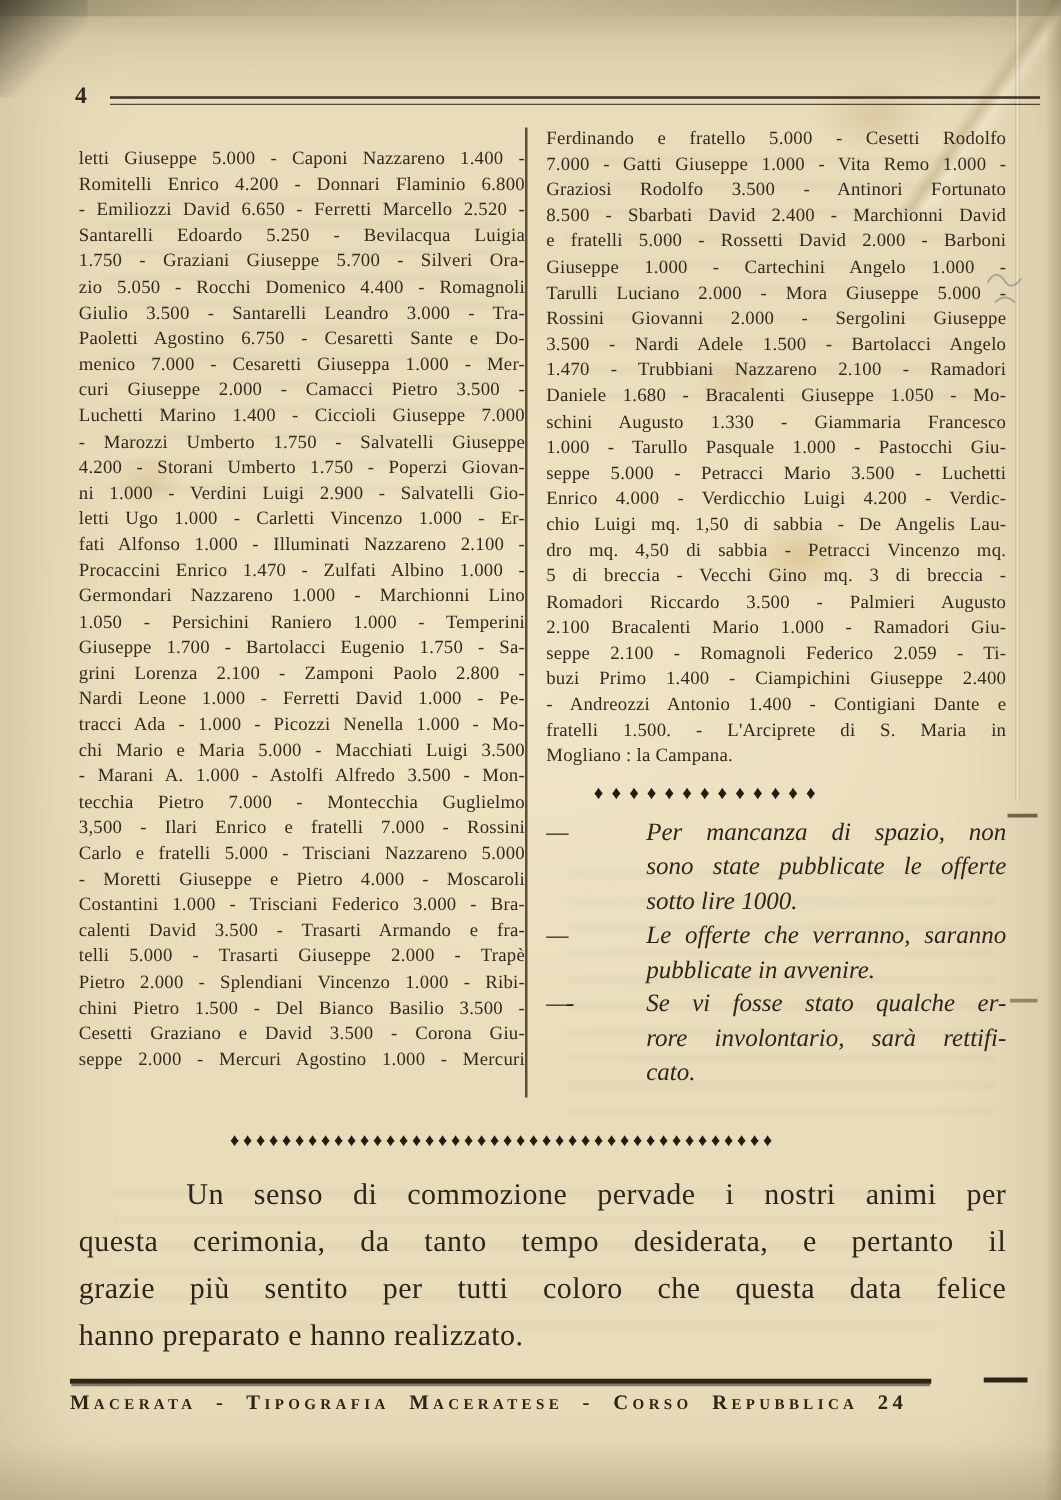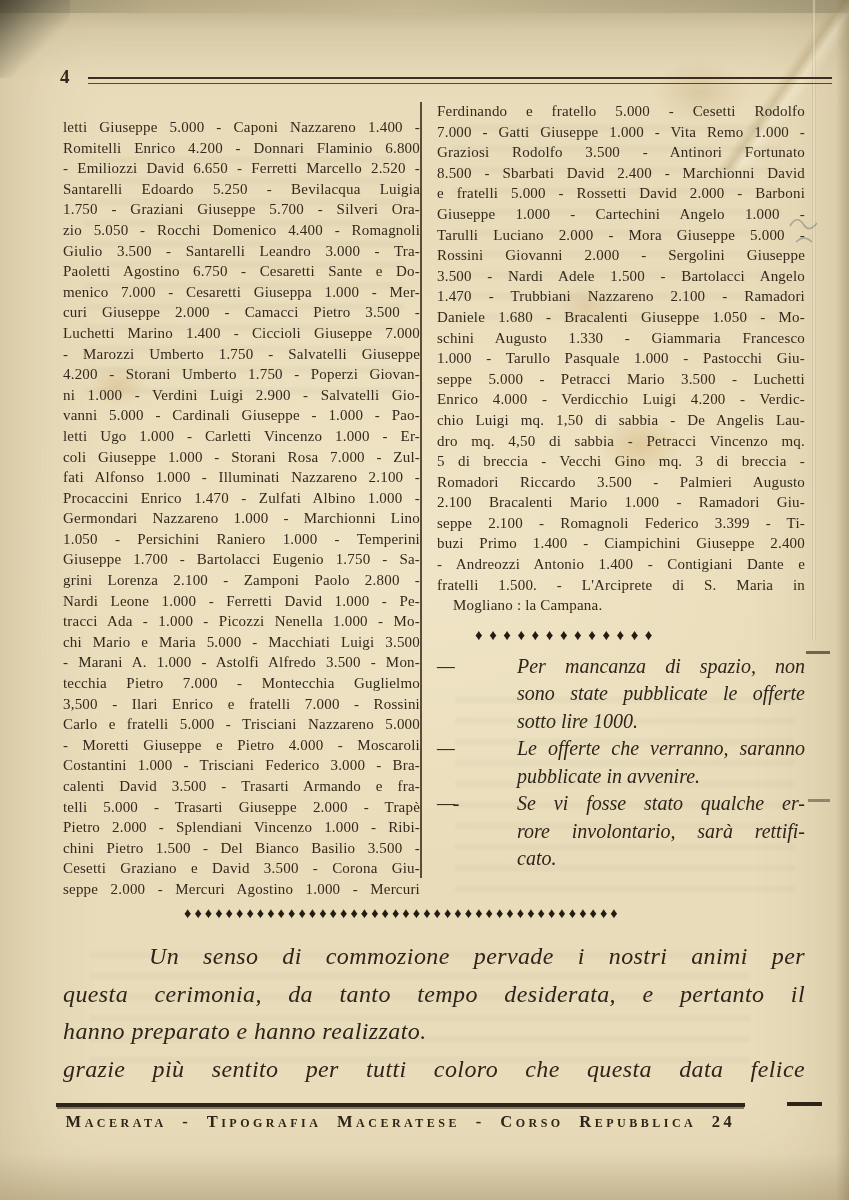--- a/index.html
+++ b/index.html
@@ -39,44 +39,44 @@
   .pagenum{position:absolute;top:66px;left:60px;font-size:19px;font-weight:bold;letter-spacing:1px;}
   .header-rule{position:absolute;top:77px;left:88px;width:744px;height:4px;
     border-top:2px solid #3a2f22;border-bottom:1px solid rgba(58,47,34,.85);}
 
   .col-left{position:absolute;top:101px;left:63px;width:357px;margin-top:16px;}
   .divider{position:absolute;top:102px;left:420px;width:2px;height:776px;background:rgba(63,50,35,.85);}
   .col-right{position:absolute;top:101px;left:437px;width:368px;}
 
   .line{font-size:15px;line-height:20.6px;text-align:justify;text-align-last:justify;
     -moz-text-align-last:justify;letter-spacing:.2px;}
-  .right-names .line.last{text-align-last:left;margin-left:16px;}
+  .right-names .line.last{text-align-last:left;}
 
   .orn-sm{width:260px;margin:11px 0 6px 0;text-align:center;font-size:15px;letter-spacing:6.5px;
     color:#241c12;white-space:nowrap;}
   .notes{margin-top:9px;}
   .note-line{display:flex;font-style:italic;font-size:20px;line-height:27.5px;color:#2e241a;}
   .note-line:not(.first){padding-left:36px;font-style:italic;}
   .marker{flex:none;width:36px;letter-spacing:-2px;}
   .nt{flex:1;display:block;text-align:justify;text-align-last:justify;margin-left:44px;-moz-text-align-last:justify;}
   .note-line.lastline .nt{text-align-last:left;}
 
   .orn-lg{position:absolute;top:905px;left:184px;width:500px;font-size:14.5px;letter-spacing:3px;
     color:#241c12;white-space:nowrap;}
 
   .closing{position:absolute;top:938px;left:63px;width:742px;}
-  .para-line{font-size:24px;font-style:italic;line-height:37.5px;color:#2e241a;
+  .para-line{font-size:24px;line-height:37.5px;color:#2e241a;
     text-align:justify;text-align-last:justify;-moz-text-align-last:justify;letter-spacing:.4px;}
   .closing .para-line.first{text-indent:86px;}
   .closing .para-line.last{text-align-last:left;}
 
   .footer-rule{position:absolute;top:1103px;left:56px;width:689px;height:4px;background:#2e2519;
     box-shadow:0 3px 0 -1px rgba(46,37,25,.55);}
   .footer-rule-frag{position:absolute;top:1102px;left:787px;width:35px;height:4px;background:#2e2519;}
-  .imprint{position:absolute;top:1112px;left:56px;width:689px;text-align:center;
+  .imprint{position:absolute;top:1112px;left:56px;width:689px;text-align:left;
     font-variant:small-caps;font-weight:bold;font-size:16.5px;letter-spacing:3.5px;word-spacing:8px;
     color:#2e2519;}
 
   .margin-mark{position:absolute;height:3px;background:rgba(50,40,25,.65);}
   .mm1{top:651px;left:806px;width:24px;}
   .mm2{top:799px;left:808px;width:22px;opacity:.7;}
   .pen-mark{position:absolute;top:212px;left:786px;opacity:.45;}
 </style>
 </head>
 <body>
@@ -104,23 +104,21 @@
       <div class="line">1.750 - Graziani Giuseppe 5.700 - Silveri Ora-</div>
       <div class="line">zio 5.050 - Rocchi Domenico 4.400 - Romagnoli</div>
       <div class="line">Giulio 3.500 - Santarelli Leandro 3.000 - Tra-</div>
       <div class="line">Paoletti Agostino 6.750 - Cesaretti Sante e Do-</div>
       <div class="line">menico 7.000 - Cesaretti Giuseppa 1.000 - Mer-</div>
       <div class="line">curi Giuseppe 2.000 - Camacci Pietro 3.500 -</div>
       <div class="line">Luchetti Marino 1.400 - Ciccioli Giuseppe 7.000</div>
       <div class="line">- Marozzi Umberto 1.750 - Salvatelli Giuseppe</div>
       <div class="line">4.200 - Storani Umberto 1.750 - Poperzi Giovan-</div>
       <div class="line">ni 1.000 - Verdini Luigi 2.900 - Salvatelli Gio-</div>
-      <div class="line">vanni 5.000 - Cardinali Giuseppe - 1.000 - Pao-</div>
       <div class="line">letti Ugo 1.000 - Carletti Vincenzo 1.000 - Er-</div>
-      <div class="line">coli Giuseppe 1.000 - Storani Rosa 7.000 - Zul-</div>
       <div class="line">fati Alfonso 1.000 - Illuminati Nazzareno 2.100 -</div>
       <div class="line">Procaccini Enrico 1.470 - Zulfati Albino 1.000 -</div>
       <div class="line">Germondari Nazzareno 1.000 - Marchionni Lino</div>
       <div class="line">1.050 - Persichini Raniero 1.000 - Temperini</div>
       <div class="line">Giuseppe 1.700 - Bartolacci Eugenio 1.750 - Sa-</div>
       <div class="line">grini Lorenza 2.100 - Zamponi Paolo 2.800 -</div>
       <div class="line">Nardi Leone 1.000 - Ferretti David 1.000 - Pe-</div>
       <div class="line">tracci Ada - 1.000 - Picozzi Nenella 1.000 - Mo-</div>
       <div class="line">chi Mario e Maria 5.000 - Macchiati Luigi 3.500</div>
       <div class="line">- Marani A. 1.000 - Astolfi Alfredo 3.500 - Mon-</div>
@@ -154,21 +152,21 @@
         <div class="line">Daniele 1.680 - Bracalenti Giuseppe 1.050 - Mo-</div>
         <div class="line">schini Augusto 1.330 - Giammaria Francesco</div>
         <div class="line">1.000 - Tarullo Pasquale 1.000 - Pastocchi Giu-</div>
         <div class="line">seppe 5.000 - Petracci Mario 3.500 - Luchetti</div>
         <div class="line">Enrico 4.000 - Verdicchio Luigi 4.200 - Verdic-</div>
         <div class="line">chio Luigi mq. 1,50 di sabbia - De Angelis Lau-</div>
         <div class="line">dro mq. 4,50 di sabbia - Petracci Vincenzo mq.</div>
         <div class="line">5 di breccia - Vecchi Gino mq. 3 di breccia -</div>
         <div class="line">Romadori Riccardo 3.500 - Palmieri Augusto</div>
         <div class="line">2.100 Bracalenti Mario 1.000 - Ramadori Giu-</div>
-        <div class="line">seppe 2.100 - Romagnoli Federico 3.399 - Ti-</div>
+        <div class="line">seppe 2.100 - Romagnoli Federico 2.059 - Ti-</div>
         <div class="line">buzi Primo 1.400 - Ciampichini Giuseppe 2.400</div>
         <div class="line">- Andreozzi Antonio 1.400 - Contigiani Dante e</div>
         <div class="line">fratelli 1.500. - L'Arciprete di S. Maria in</div>
         <div class="line last">Mogliano : la Campana.</div>
       </div>
     <div class="orn-sm">♦♦♦♦♦♦♦♦♦♦♦♦♦</div>
     <div class="notes">
         <div class="note-line first">
           <span class="marker">—</span>
           <span class="nt">Per mancanza di spazio, non</span>
@@ -197,22 +195,22 @@
           <span class="nt">cato.</span>
         </div>
       </div>
   </div>
 
   <div class="orn-lg">♦♦♦♦♦♦♦♦♦♦♦♦♦♦♦♦♦♦♦♦♦♦♦♦♦♦♦♦♦♦♦♦♦♦♦♦♦♦♦♦♦♦</div>
 
   <div class="closing">
       <div class="para-line first">Un senso di commozione pervade i nostri animi per</div>
       <div class="para-line">questa cerimonia, da tanto tempo desiderata, e pertanto il</div>
+      <div class="para-line">grazie più sentito per tutti coloro che questa data felice</div>
       <div class="para-line last">hanno preparato e hanno realizzato.</div>
-      <div class="para-line">grazie più sentito per tutti coloro che questa data felice</div>
     </div>
 
   <div class="footer-rule"></div>
   <div class="footer-rule-frag"></div>
   <div class="imprint">Macerata  -  Tipografia Maceratese  -  Corso Repubblica 24</div>
 
   <div class="margin-mark mm1"></div>
   <div class="margin-mark mm2"></div>
   <svg class="pen-mark" width="48" height="40" viewBox="0 0 48 40">
     <path d="M4 14 q7 -12 14 -1 q5 8 13 -2 M10 30 q8 -8 16 0" fill="none" stroke="#5d6b75" stroke-width="1.6"></path>

